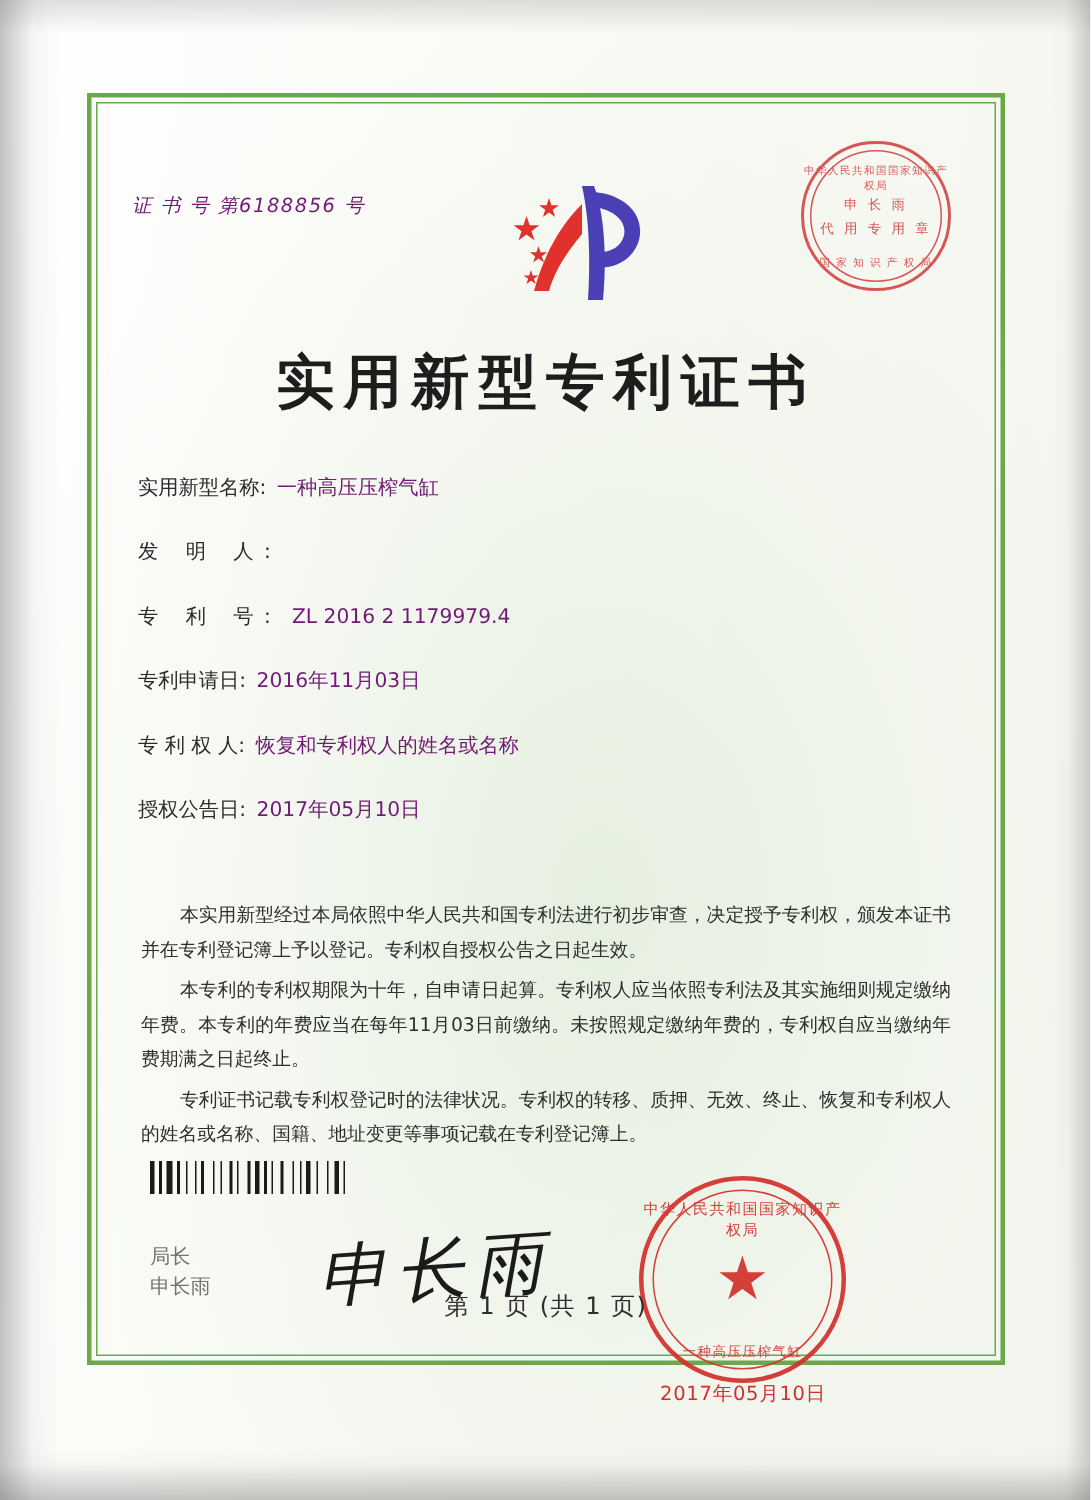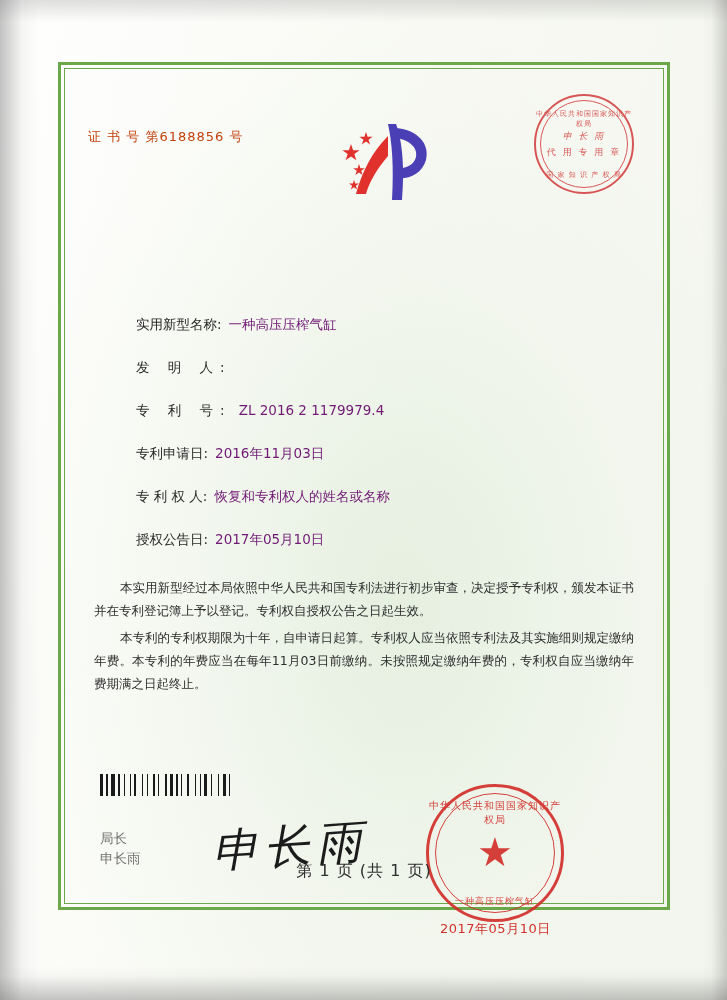--- a/index.html
+++ b/index.html
@@ -86,22 +86,23 @@
     height: 836px;
   }
 
   
   .serial {
     position: absolute;
     left: 24px;
     top: 60px;
     font-size: 13px;
     letter-spacing: 1px;
-    color: #c2410c;
-    font-family: "DejaVu Sans", sans-serif;
+    color: #701a75;
+    font-family: "DejaVu Sans", sans-serif;
+    font-style: italic;
   }
 
   
   .logo {
     position: absolute;
     left: 262px;
     top: 48px;
     width: 120px;
     height: 92px;
   }
@@ -137,21 +138,21 @@
   .seal-top .arc-bottom { bottom: 12px; }
   .seal-top .mid1,
   .seal-top .mid2 {
     position: absolute;
     left: 0; right: 0;
     text-align: center;
     font-size: 9px;
     letter-spacing: 2px;
     font-family: "DejaVu Sans", sans-serif;
   }
-  .seal-top .mid1 { top: 34px; font-style: italic; }
+  .seal-top .mid1 { top: 34px; }
   .seal-top .mid2 { top: 50px; }
 
   
   .title {
     position: absolute;
     left: 0;
     right: 0;
     top: 160px;
     text-align: center;
     font-size: 39px;
@@ -168,39 +169,38 @@
     top: 248px;
     width: 550px;
   }
   .field {
     display: flex;
     align-items: baseline;
     margin-bottom: 25px;
     font-size: 13.5px;
     color: #2b2b2b;
     font-family: "DejaVu Sans", sans-serif;
-    margin-left: 44px;
   }
   .field .label {
     white-space: nowrap;
     color: #2b2b2b;
   }
   .field .value {
     margin-left: 7px;
     color: #701a75;
   }
   .field.spread .label {
     letter-spacing: 7px;
   }
 
   
   .body-text {
     position: absolute;
     left: 30px;
-    top: 508px;
+    top: 530px;
     width: 540px;
     font-size: 12.5px;
     line-height: 23px;
     color: #2e2e2e;
     font-family: "DejaVu Sans", sans-serif;
     text-align: justify;
   }
   .body-text p {
     margin: 0 0 4px 0;
     text-indent: 26px;
@@ -332,20 +332,21 @@
     </div>
 
     <div class="seal-top">
       <div class="ring"></div>
       <div class="arc-top">中华人民共和国国家知识产权局</div>
       <div class="mid1">申 长 雨</div>
       <div class="mid2">代 用 专 用 章</div>
       <div class="arc-bottom">国 家 知 识 产 权 局</div>
     </div>
 
+    <div class="title">实用新型专利证书</div>
 
     <div class="fields">
       <div class="field">
         <span class="label">实用新型名称:</span>
         <span class="value">一种高压压榨气缸</span>
       </div>
       <div class="field spread">
         <span class="label">发  明  人:</span>
       </div>
       <div class="field spread">
@@ -362,20 +363,21 @@
       </div>
       <div class="field">
         <span class="label">授权公告日:</span>
         <span class="value">2017年05月10日</span>
       </div>
     </div>
 
     <div class="body-text">
       <p>本实用新型经过本局依照中华人民共和国专利法进行初步审查，决定授予专利权，颁发本证书并在专利登记簿上予以登记。专利权自授权公告之日起生效。</p>
       <p>本专利的专利权期限为十年，自申请日起算。专利权人应当依照专利法及其实施细则规定缴纳年费。本专利的年费应当在每年11月03日前缴纳。未按照规定缴纳年费的，专利权自应当缴纳年费期满之日起终止。</p>
+      <p>专利证书记载专利权登记时的法律状况。专利权的转移、质押、无效、终止、恢复和专利权人的姓名或名称、国籍、地址变更等事项记载在专利登记簿上。</p>
     </div>
 
     <div class="barcode">
         <i style="left: 0px; width: 3px;"></i>
         <i style="left: 6px; width: 2px;"></i>
         <i style="left: 11px; width: 4px;"></i>
         <i style="left: 18px; width: 2px;"></i>
         <i style="left: 24px; width: 1px;"></i>
         <i style="left: 30px; width: 1px;"></i>
         <i style="left: 34px; width: 2px;"></i>

